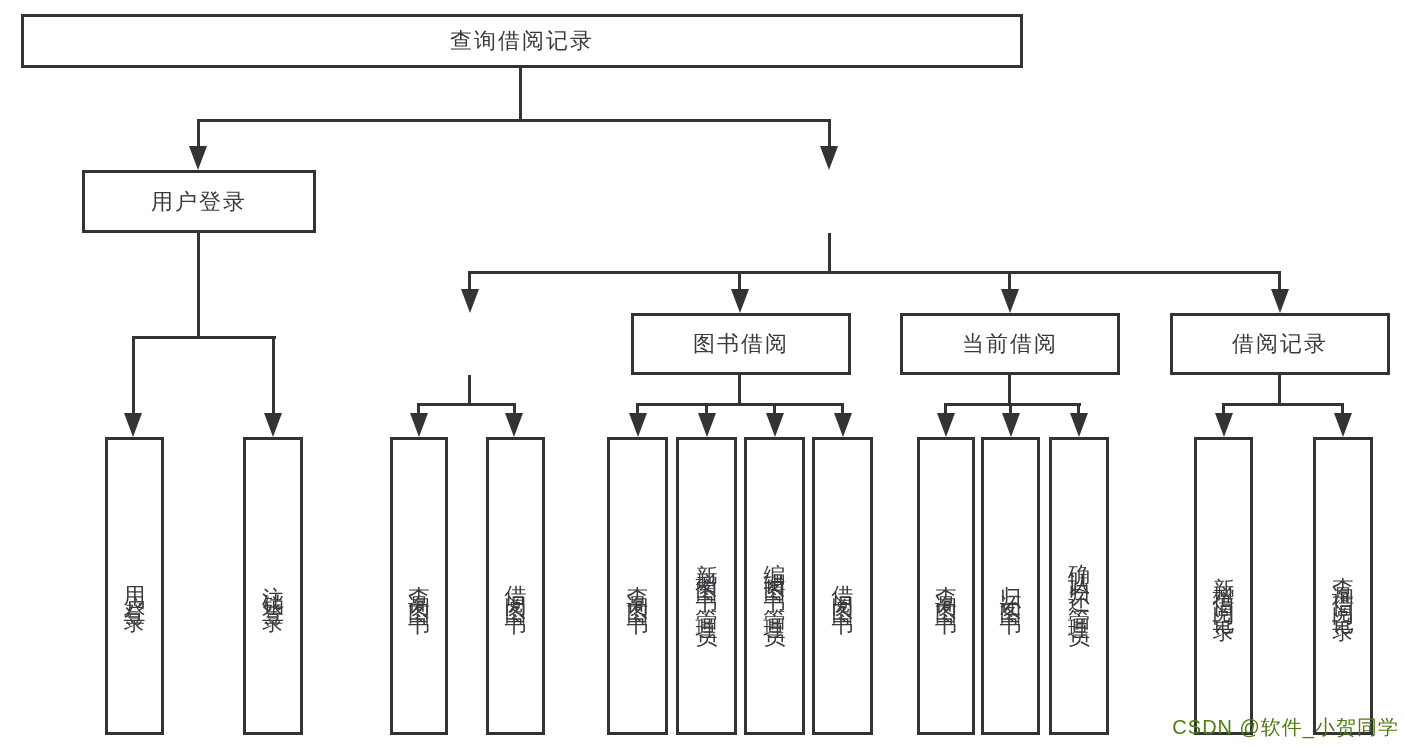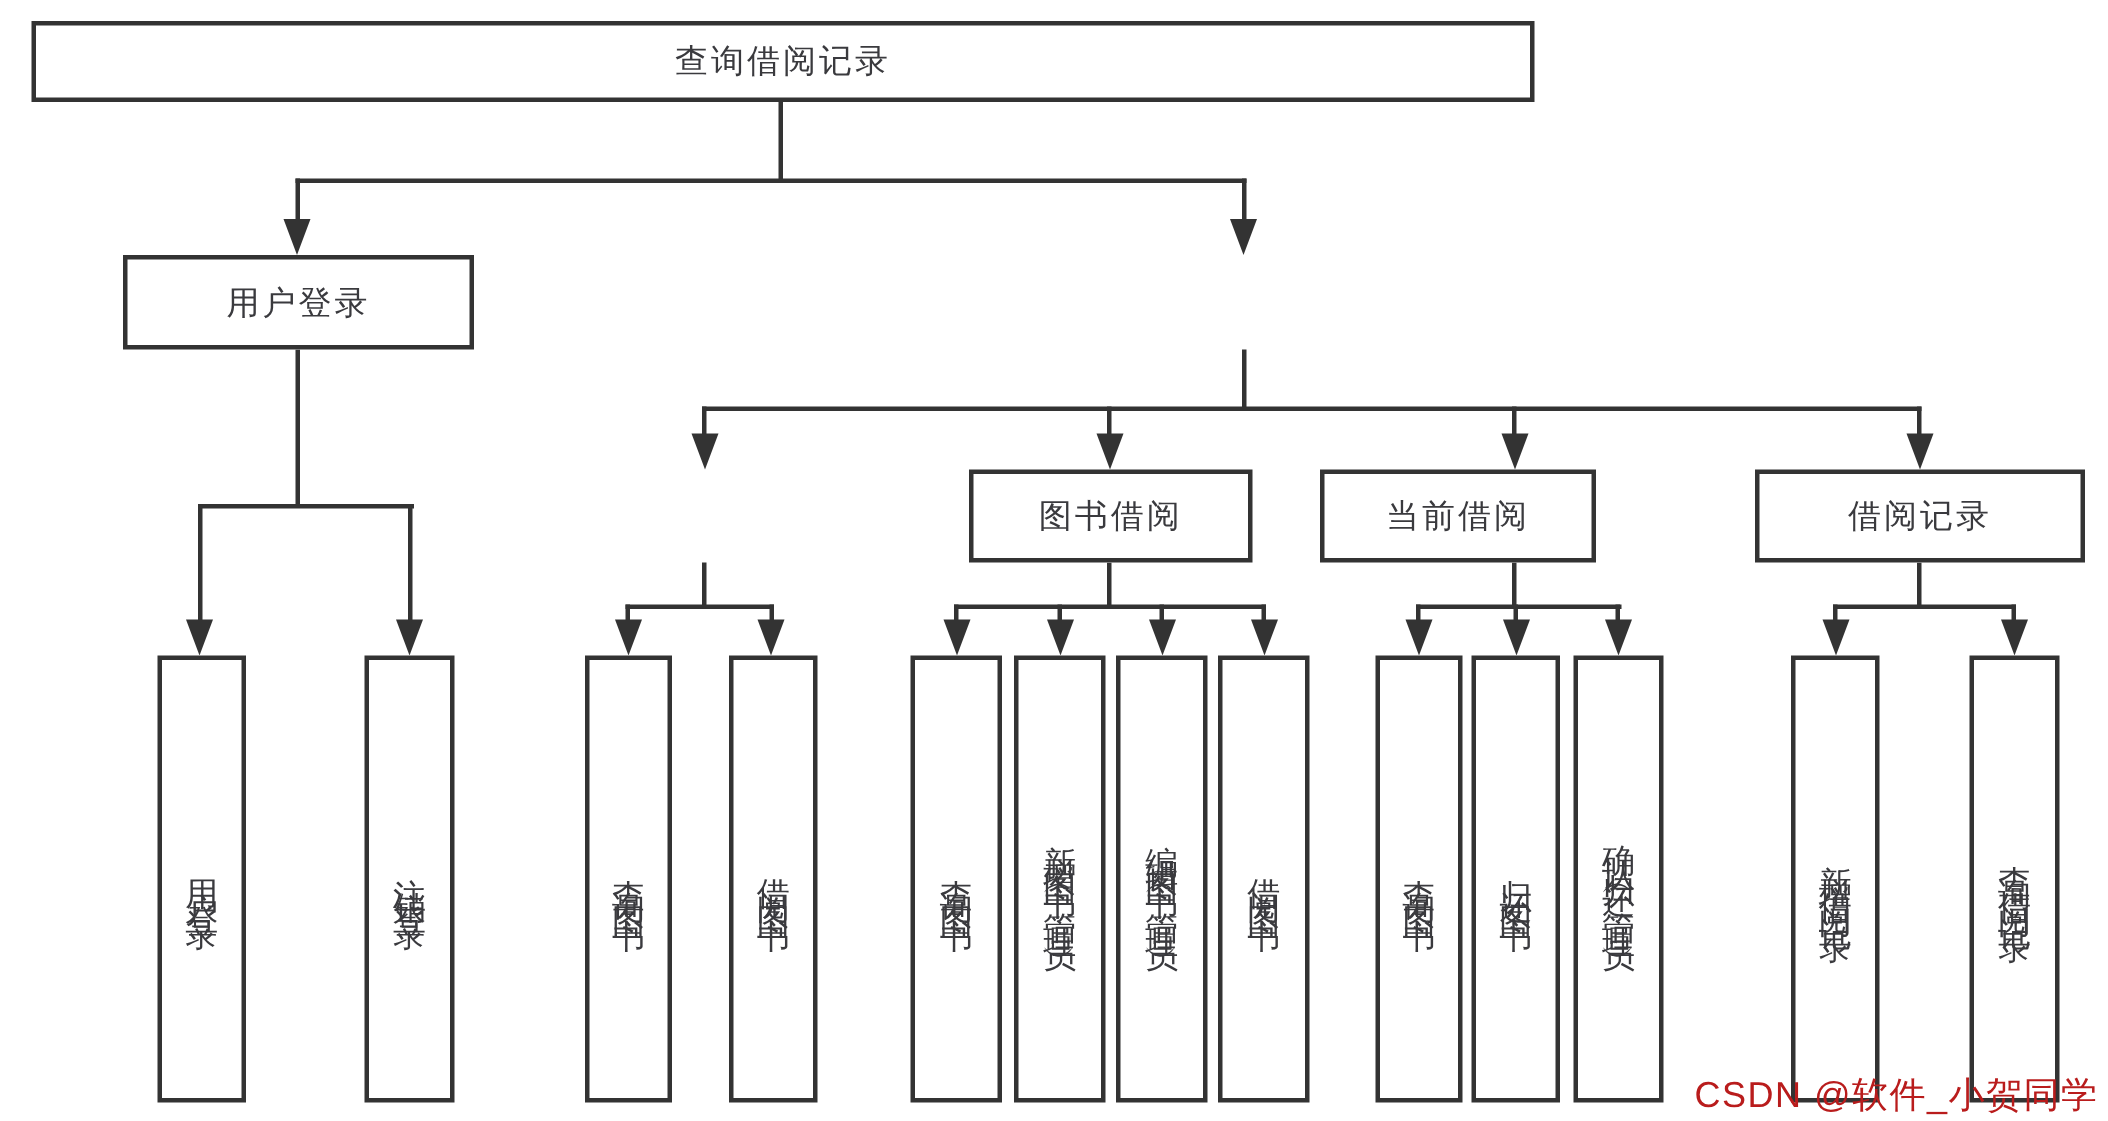--- a/index.html
+++ b/index.html
@@ -32,21 +32,21 @@
   .l{position:absolute;background:#333333;}
   .ah{
     position:absolute;width:0;height:0;
     border-left:9px solid transparent;
     border-right:9px solid transparent;
     border-top:24px solid #333333;
   }
   .watermark{
     position:absolute;
     right:6px;top:714px;
-    font-size:24px;color:#b91c1c;
+    font-size:20px;color:#4d7c0f;
     letter-spacing:1px;
     z-index:10;
     white-space:nowrap;
   }
 </style>
 </head>
 <body>
 
 <div id="canvas">
 
@@ -110,23 +110,23 @@
   <div class="ah" style="left:1215px;top:413px"></div>
   <div class="l" style="left:1341px;top:403px;width:3px;height:14px"></div>
   <div class="ah" style="left:1334px;top:413px"></div>
 
   <div class="hnode" style="left:21px;top:14px;width:1002px;height:54px">查询借阅记录</div>
 
   <div class="hnode" style="left:82px;top:170px;width:234px;height:63px">用户登录</div>
 
 
 
-  <div class="hnode" style="left:646px;top:313px;width:189px;height:62px">图书借阅</div>
+  <div class="hnode" style="left:631px;top:313px;width:220px;height:62px">图书借阅</div>
 
-  <div class="hnode" style="left:880px;top:313px;width:184px;height:62px">当前借阅</div>
+  <div class="hnode" style="left:900px;top:313px;width:220px;height:62px">当前借阅</div>
 
   <div class="hnode" style="left:1170px;top:313px;width:220px;height:62px">借阅记录</div>
 
   <div class="vnode" style="left:105px;width:59px">用户登录</div>
   <div class="vnode" style="left:243px;width:60px">注销登录</div>
 
   <div class="vnode" style="left:390px;width:58px">查询图书</div>
   <div class="vnode" style="left:486px;width:59px">借阅图书</div>
 
   <div class="vnode" style="left:607px;width:61px">查询图书</div>

